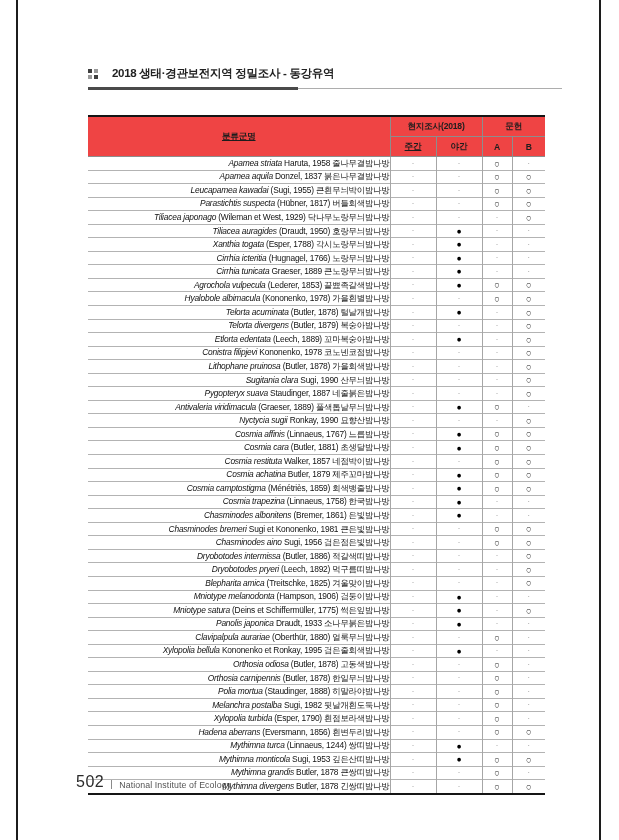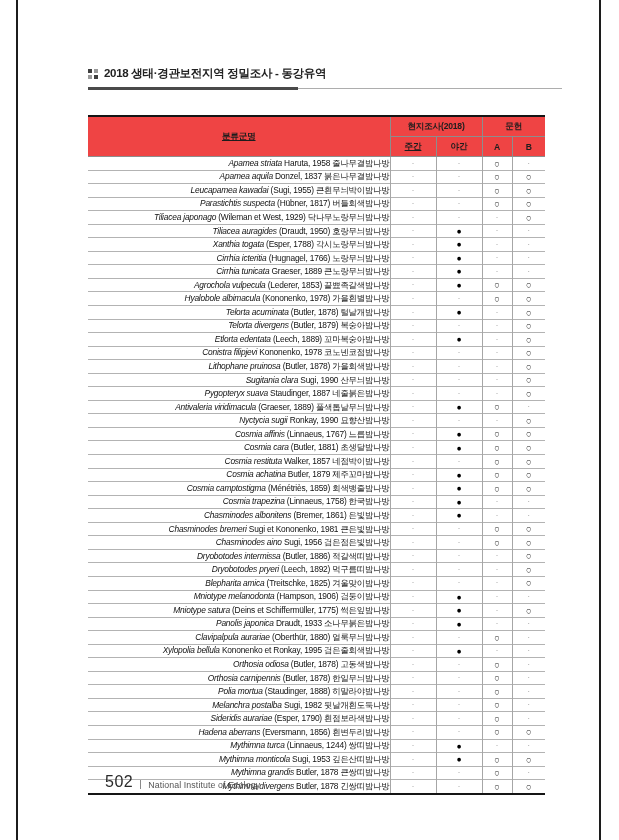--- a/index.html
+++ b/index.html
@@ -12,21 +12,21 @@
   }
   .page { position: relative; width: 619px; height: 840px; background: #fff; }
 
   
   .edge-line { position: absolute; top: 0; bottom: 0; width: 2px; background: #1c1c1c; }
   .edge-left { left: 16px; }
   .edge-right { left: 599px; }
 
   
   .running-header { position: absolute; left: 88px; top: 66px; width: 474px; }
-  .rh-row { display: flex; align-items: center; gap: 6px; }
+  .rh-row { display: flex; align-items: center; gap: 14px; }
   .dots-icon { display: grid; grid-template-columns: 4px 4px; grid-template-rows: 4px 4px; gap: 2px; }
   .dots-icon span:nth-child(1) { background: #3f3f3f; }
   .dots-icon span:nth-child(2) { background: #9a9a9a; }
   .dots-icon span:nth-child(3) { background: #9a9a9a; }
   .dots-icon span:nth-child(4) { background: #3f3f3f; }
   .rh-title { font-size: 11.5px; font-weight: bold; letter-spacing: -0.3px; color: #222; white-space: nowrap; }
   .rh-rule { position: relative; margin-top: 6px; height: 3px; }
   .rh-rule .dark { position: absolute; left: 0; top: 0; width: 210px; height: 2.6px; background: #4a4a4a; }
   .rh-rule .light { position: absolute; left: 210px; right: 0; top: 0.6px; height: 1.4px; background: #adadad; }
 
@@ -81,21 +81,21 @@
     color: #111;
     letter-spacing: -0.2px;
   }
   .doc-table td.name-cell i { font-style: italic; }
 
   td.mark.absent { color: #9b9b9b; font-size: 7.5px; line-height: 1; }
   td.mark.filled { color: #000; font-size: 8.5px; line-height: 1; }
   td.mark.open   { color: #242424; font-size: 9.5px; line-height: 1; }
 
   
-  .footer { position: absolute; left: 105px; top: 773px; display: flex; align-items: flex-end; gap: 7px; }
+  .footer { position: absolute; left: 76px; top: 773px; display: flex; align-items: flex-end; gap: 7px; }
   .page-number { font-size: 16px; font-weight: 400; color: #2a2a2a; letter-spacing: 0.5px; }
   .footer-sep { width: 1px; height: 9px; background: #8a8a8a; margin-bottom: 2px; }
   .footer-org { font-size: 8.8px; color: #555; margin-bottom: 1px; letter-spacing: 0.1px; }
 </style>
 </head>
 <body>
 
 <div class="page">
 
   <div class="edge-line edge-left"></div>
@@ -421,21 +421,21 @@
             <td class="mark absent">·</td>
           </tr>
           <tr>
             <td class="name-cell"><i>Melanchra postalba</i><span> Sugi, 1982 뒷날개흰도둑나방</span></td>
             <td class="mark absent">·</td>
             <td class="mark absent">·</td>
             <td class="mark open">○</td>
             <td class="mark absent">·</td>
           </tr>
           <tr>
-            <td class="name-cell"><i>Sideridis aurariae</i><span> (Esper, 1790) 흰점보라색밤나방</span></td>
+            <td class="name-cell"><i>Xylopolia turbida</i><span> (Esper, 1790) 흰점보라색밤나방</span></td>
             <td class="mark absent">·</td>
             <td class="mark absent">·</td>
             <td class="mark open">○</td>
             <td class="mark absent">·</td>
           </tr>
           <tr>
             <td class="name-cell"><i>Hadena aberrans</i><span> (Eversmann, 1856) 흰변두리밤나방</span></td>
             <td class="mark absent">·</td>
             <td class="mark absent">·</td>
             <td class="mark open">○</td>

